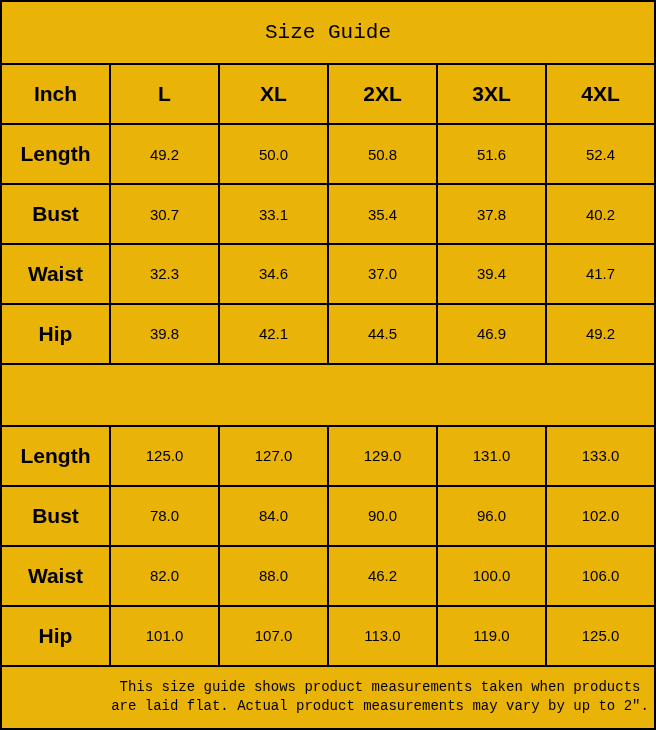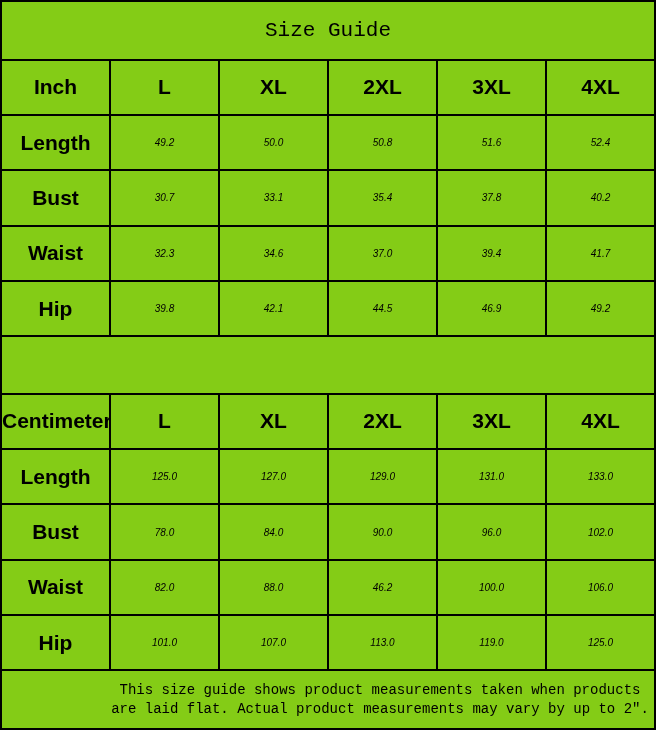--- a/index.html
+++ b/index.html
@@ -11,21 +11,21 @@
     width: 656px;
     height: 730px;
     background: #ffffff;
     box-sizing: border-box;
   }
   table.size-guide {
     border-collapse: collapse;
     table-layout: fixed;
     width: 656px;
     height: 730px;
-    background: #84cc16;
+    background: #eab308;
   }
   table.size-guide td,
   table.size-guide th {
     border: 2px solid #000000;
     text-align: center;
     vertical-align: middle;
     color: #000000;
     padding: 0;
     overflow: hidden;
   }
@@ -40,22 +40,21 @@
   th.unit-cell,
   th.size-cell,
   th.label-cell {
     font-family: "Liberation Sans", sans-serif;
     font-weight: 700;
     font-size: 21px;
   }
   td.value-cell {
     font-family: "Liberation Sans", sans-serif;
     font-weight: 400;
-    font-size: 10px;
-    font-style: italic;
+    font-size: 15px;
   }
   td.spacer-cell { height: 52px; }
   td.footer-cell {
     height: 53px;
     text-align: left;
     vertical-align: middle;
   }
   .footer-note {
     font-family: "Liberation Mono", monospace;
     font-size: 14px;
@@ -123,28 +122,20 @@
       <td class="value-cell">42.1</td>
       <td class="value-cell">44.5</td>
       <td class="value-cell">46.9</td>
       <td class="value-cell">49.2</td>
     </tr>
 
     <tr>
       <td colspan="6" class="spacer-cell"></td>
     </tr>
 
-    <tr class="grid-row">
-      <th class="unit-cell">Centimeter</th>
-      <th class="size-cell">L</th>
-      <th class="size-cell">XL</th>
-      <th class="size-cell">2XL</th>
-      <th class="size-cell">3XL</th>
-      <th class="size-cell">4XL</th>
-    </tr>
 
     <tr class="grid-row">
       <th class="label-cell">Length</th>
       <td class="value-cell">125.0</td>
       <td class="value-cell">127.0</td>
       <td class="value-cell">129.0</td>
       <td class="value-cell">131.0</td>
       <td class="value-cell">133.0</td>
     </tr>
     <tr class="grid-row">

